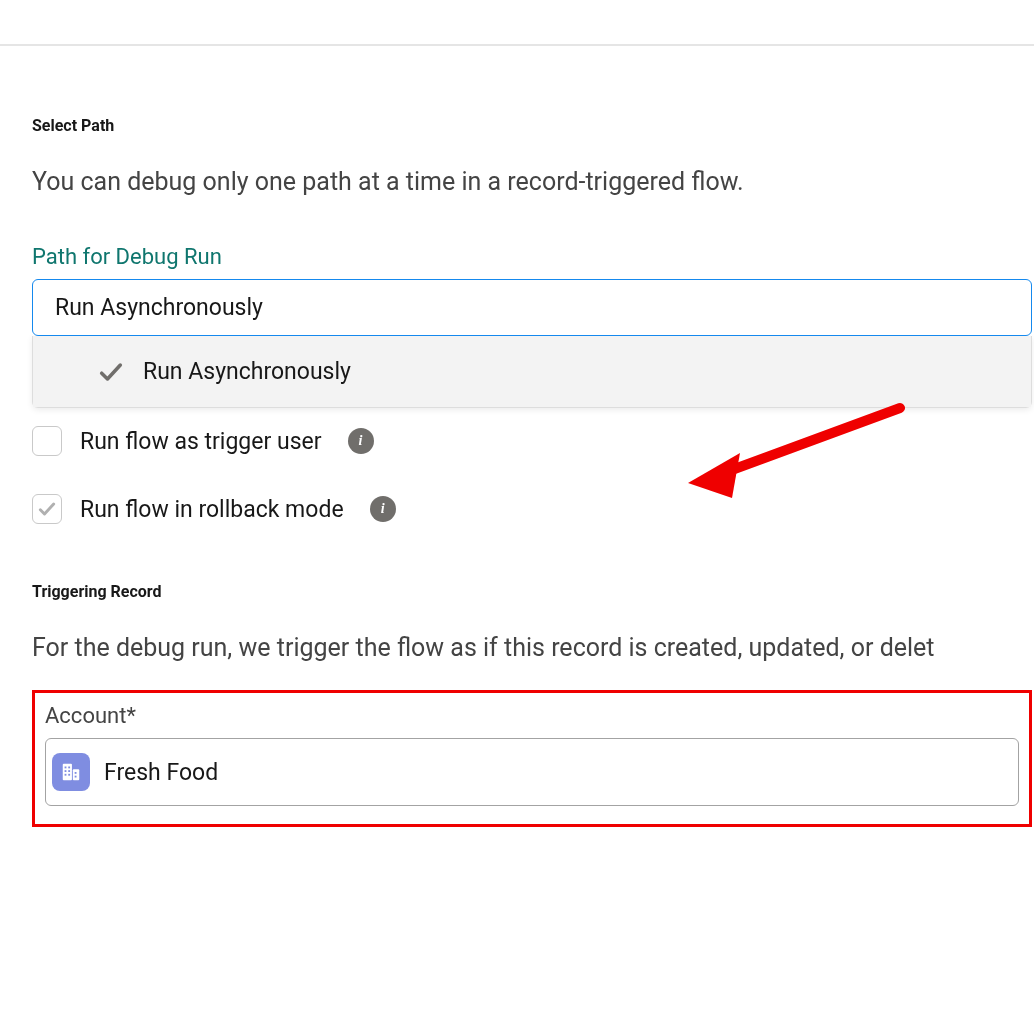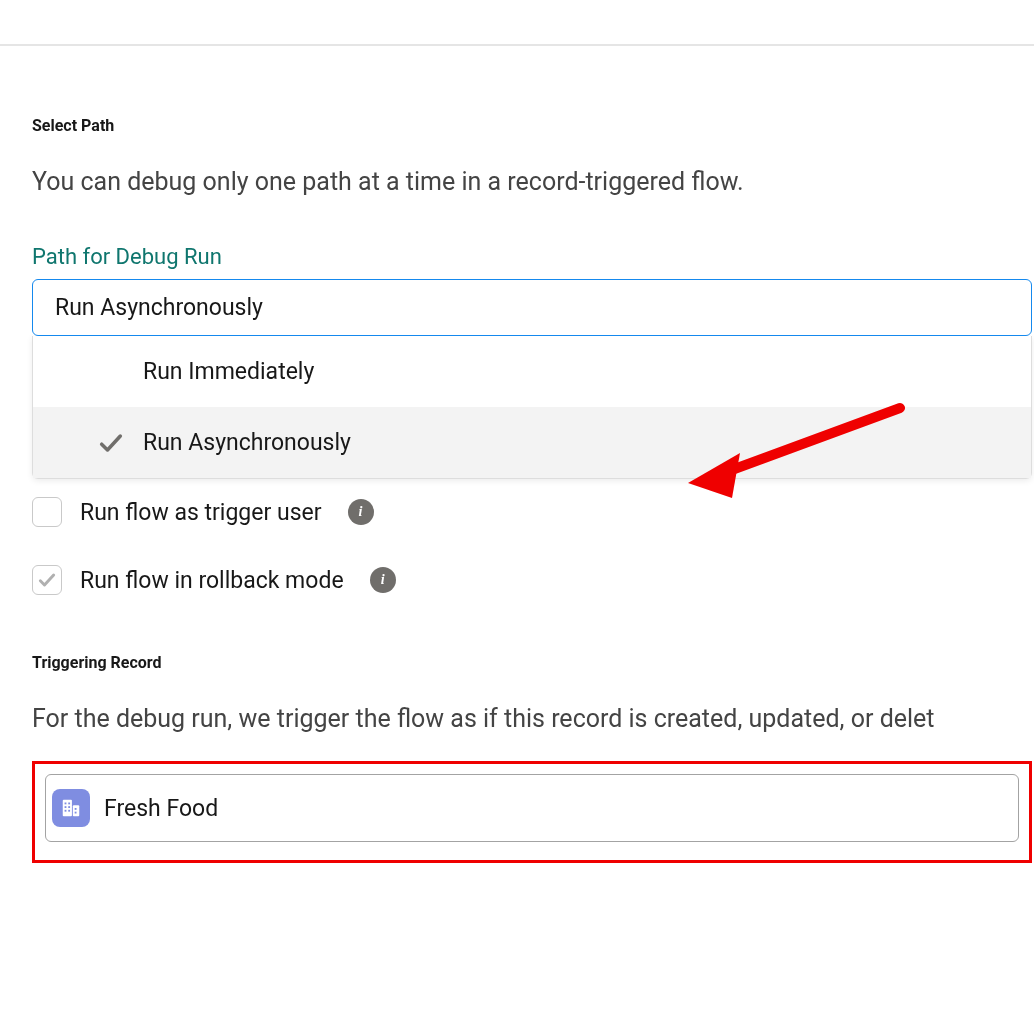--- a/index.html
+++ b/index.html
@@ -172,23 +172,20 @@
 
   <div class="section-title">Select Path</div>
   <div class="section-desc">You can debug only one path at a time in a record-triggered flow.</div>
 
   <div class="field-label">Path for Debug Run</div>
   <div class="combobox">
     <span>Run Asynchronously</span>
   </div>
 
   <div class="dropdown">
-    <div class="dropdown-item">
-      <span>Run Immediately</span>
-    </div>
     <div class="dropdown-item highlighted">
       <span class="check-icon">
         <svg viewBox="0 0 24 24" width="28" height="28" fill="none" stroke="#706e6b" stroke-width="3" stroke-linecap="round" stroke-linejoin="round">
           <polyline points="4 13 9 18 20 6"></polyline>
         </svg>
       </span>
       <span>Run Asynchronously</span>
     </div>
   </div>
 
@@ -211,20 +208,21 @@
       <span class="info-icon-text">i</span>
     </span>
   </div>
 
   <div class="section-spacer"></div>
 
   <div class="section-title">Triggering Record</div>
   <div class="section-desc" style="margin-bottom:0;">For the debug run, we trigger the flow as if this record is created, updated, or delet</div>
 
   <div class="highlight-box">
+    <div class="account-label">Account*</div>
     <div class="lookup-input">
       <span class="entity-icon">
         <svg viewBox="0 0 24 24" width="22" height="22" fill="#fff">
           <rect x="3" y="3" width="10" height="18" rx="1"></rect>
           <rect x="14" y="9" width="7" height="12" rx="1"></rect>
           <rect x="5" y="6" width="2" height="2" fill="#7f8de1"></rect>
           <rect x="9" y="6" width="2" height="2" fill="#7f8de1"></rect>
           <rect x="5" y="10" width="2" height="2" fill="#7f8de1"></rect>
           <rect x="9" y="10" width="2" height="2" fill="#7f8de1"></rect>
           <rect x="5" y="14" width="2" height="2" fill="#7f8de1"></rect>

